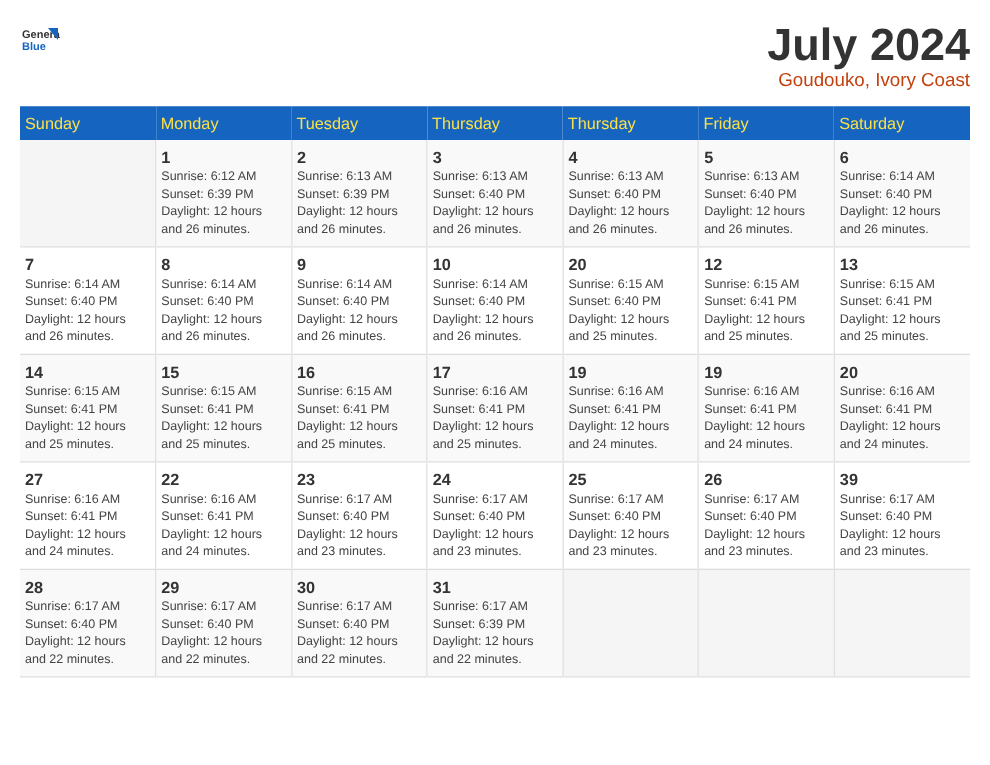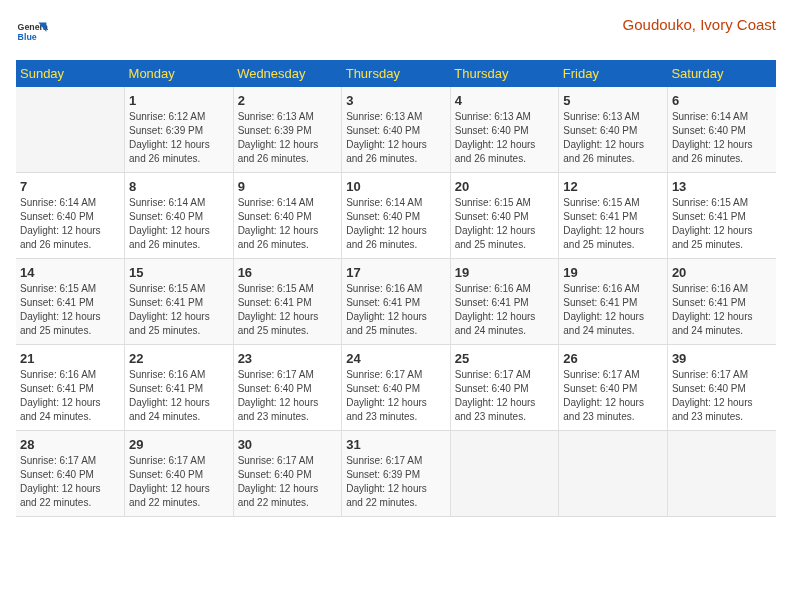--- a/index.html
+++ b/index.html
@@ -85,30 +85,31 @@
 
 <div class="header-area">
   <div class="logo">
     <svg class="logo-icon" viewBox="0 0 40 40">
       <text x="2" y="18" font-size="11" font-family="Arial" font-weight="bold" fill="#333">General</text>
       <text x="2" y="30" font-size="11" font-family="Arial" font-weight="bold" fill="#1565c0">Blue</text>
       <polygon points="28,8 38,8 38,20" fill="#1565c0"></polygon>
     </svg>
   </div>
   <div class="title-area">
+    <div class="month-year">July 2024</div>
     <div class="location">Goudouko, Ivory Coast</div>
   </div>
 </div>
 
 <table>
   <thead>
     <tr>
     <th>Sunday</th>
         <th>Monday</th>
-        <th>Wednesday</th>
+        <th>Tuesday</th>
         <th>Thursday</th>
         <th>Thursday</th>
         <th>Friday</th>
         <th>Saturday</th>
       </tr>
   </thead>
   <tbody id="calendar-body">
   <tr>
         <td class="empty-cell"></td>
         <td>
@@ -191,21 +192,21 @@
           <div class="day-num">19</div>
           <div class="day-info">Sunrise: 6:16 AM<br>Sunset: 6:41 PM<br>Daylight: 12 hours<br>and 24 minutes.</div>
         </td>
         <td>
           <div class="day-num">20</div>
           <div class="day-info">Sunrise: 6:16 AM<br>Sunset: 6:41 PM<br>Daylight: 12 hours<br>and 24 minutes.</div>
         </td>
       </tr>
       <tr>
         <td>
-          <div class="day-num">21</div>
+          <div class="day-num">27</div>
           <div class="day-info">Sunrise: 6:16 AM<br>Sunset: 6:41 PM<br>Daylight: 12 hours<br>and 24 minutes.</div>
         </td>
         <td>
           <div class="day-num">22</div>
           <div class="day-info">Sunrise: 6:16 AM<br>Sunset: 6:41 PM<br>Daylight: 12 hours<br>and 24 minutes.</div>
         </td>
         <td>
           <div class="day-num">23</div>
           <div class="day-info">Sunrise: 6:17 AM<br>Sunset: 6:40 PM<br>Daylight: 12 hours<br>and 23 minutes.</div>
         </td>

